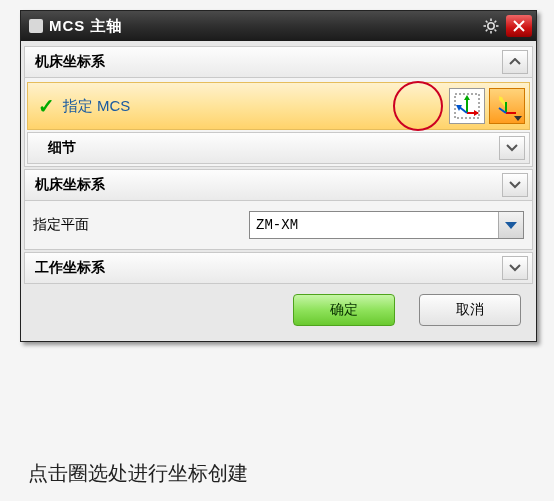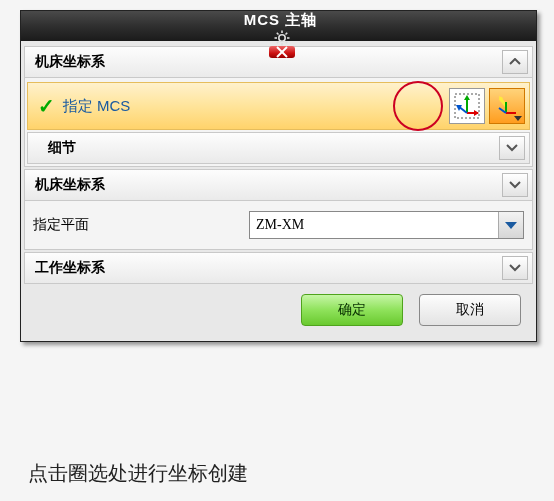--- a/index.html
+++ b/index.html
@@ -22,21 +22,20 @@
     background: #ececec;
   }
   .titlebar {
     height: 30px;
     background: linear-gradient(to bottom, #4a4a4a 0%, #2f2f2f 50%, #1a1a1a 100%);
     display: flex;
     align-items: center;
     padding: 0 4px 0 8px;
     color: #fff;
     font-weight: bold;
-    flex-direction: column;
   }
   .titlebar-icon {
     width: 14px; height: 14px;
     background: #d8d8d8;
     margin-right: 6px;
     border-radius: 2px;
   }
   .titlebar-title { flex: 1; letter-spacing: 1px; font-size: 15px;}
   .titlebar-btn {
     width: 26px; height: 22px;
@@ -158,41 +157,41 @@
   }
   .select-box {
     width: 100%;
     height: 28px;
     border: 1px solid #888;
     background: #fff;
     display: flex;
     align-items: center;
     padding: 0 6px;
     box-sizing: border-box;
-    font-family: Liberation Serif, serif;
+    font-family: Liberation Mono, monospace;
   }
   .select-arrow {
     position: absolute;
     right: 1px; top: 1px;
     width: 24px; height: 26px;
     background: linear-gradient(to bottom,#f3f3f3,#d6d6d6);
     border-left: 1px solid #aaa;
     display:flex;align-items:center;justify-content:center;
   }
   .select-arrow::after{
     content:"";
     width:0;height:0;
     border-left:6px solid transparent;
     border-right:6px solid transparent;
     border-top:7px solid #1a5aa0;
   }
   .button-row {
     display: flex;
     justify-content: flex-end;
-    gap: 16px;
+    gap: 24px;
     padding: 10px 12px 12px;
     background: #e8e8e8;
   }
   .btn {
     min-width: 100px;
     height: 30px;
     border: 1px solid #888;
     border-radius: 4px;
     display: flex; align-items: center; justify-content: center;
     cursor: pointer;

